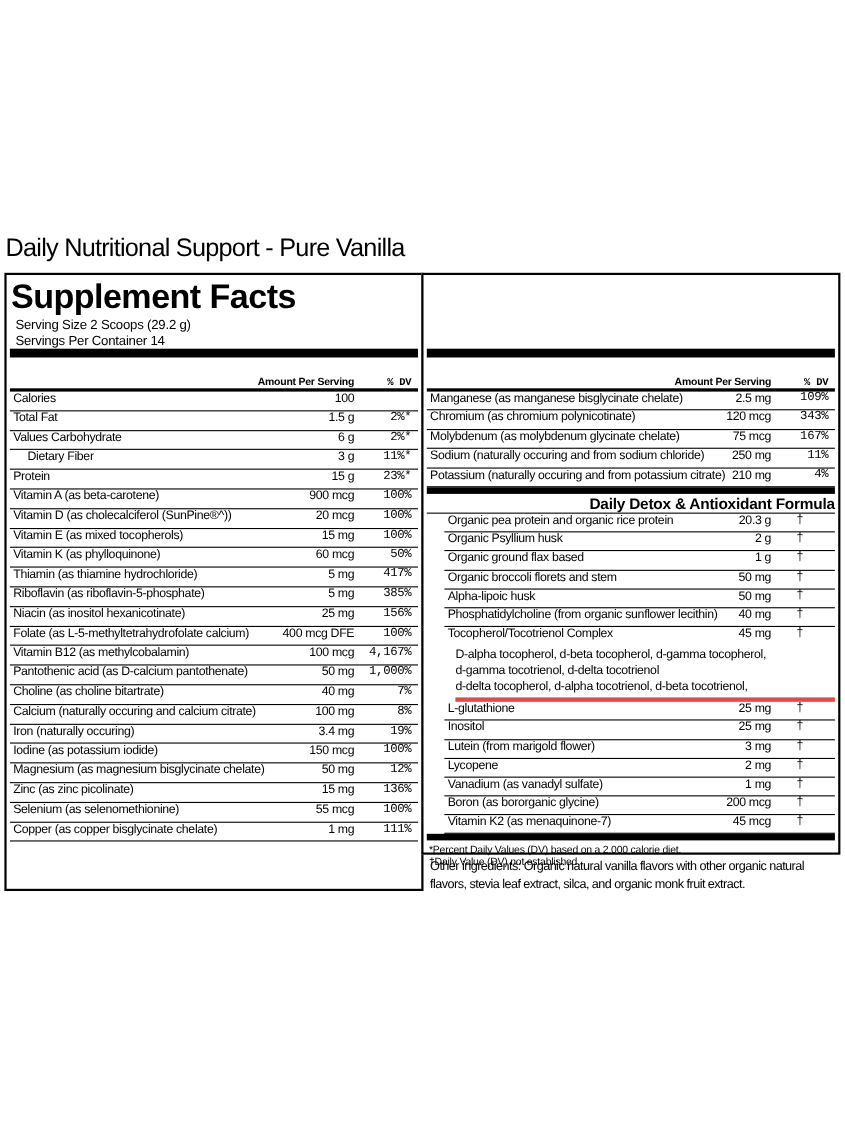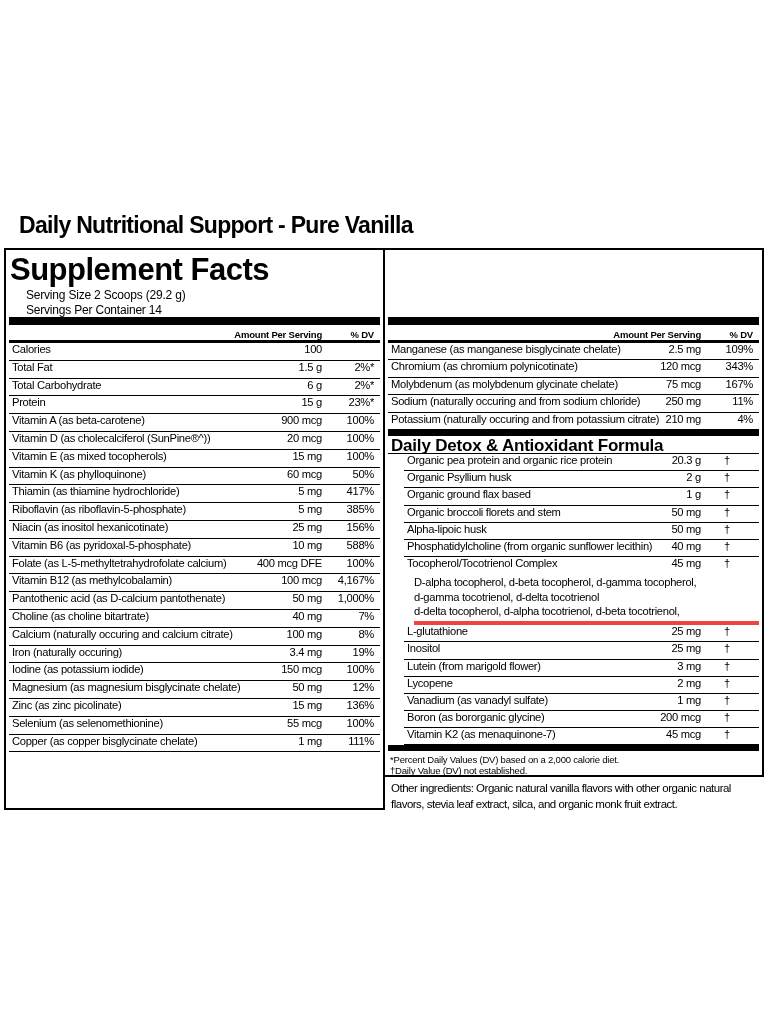--- a/index.html
+++ b/index.html
@@ -1,60 +1,60 @@
 <!DOCTYPE html>
 <html><head>
 <meta charset="utf-8">
 <style>
   html,body{margin:0;padding:0;}
   body{
     width:768px;height:1024px;background:#ffffff;color:#000;
     font-family:"Liberation Sans", sans-serif;position:relative;overflow:hidden;
   }
   .page-title{
-    position:absolute;left:19px;top:212px;
-    font-size:23px;font-weight:700;letter-spacing:-0.7px;white-space:nowrap;
+    position:absolute;left:5px;top:212px;
+    font-size:23px;font-weight:400;letter-spacing:-0.7px;white-space:nowrap;
   }
   .panel{
     position:absolute;border:2px solid #000;box-sizing:border-box;background:#fff;
   }
   .panel.left{left:4px;top:248px;width:381px;height:562px;}
   .panel.right{left:383px;top:248px;width:381px;height:529px;}
   .sf-heading{
     font-size:31px;font-weight:700;letter-spacing:-0.5px;
     line-height:36px;margin:2px 4px 0;white-space:nowrap;
   }
-  .serving{font-size:12px;line-height:14.5px;margin:0 20px;letter-spacing:-0.2px;white-space:nowrap;}
+  .serving{font-size:12px;line-height:14.5px;margin:0 8px;letter-spacing:-0.2px;white-space:nowrap;}
   .headspace{height:67px;}
   .thickbar{background:#000;margin:0 3px;}
   .thickbar.big{height:8px;}
   .thickbar.mid{height:6px;}
   .medbar{height:3px;background:#000;margin:0 3px;}
   .colhead{
-    display:flex;align-items:flex-end;height:15px;margin:0 3px;
+    display:flex;align-items:flex-end;height:28px;margin:0 3px;
     font-weight:700;font-size:9.5px;letter-spacing:-0.2px;
   }
   .row{
     display:flex;align-items:flex-start;height:17.8px;margin:0 3px;
     border-bottom:1px solid #000;box-sizing:border-box;
     font-size:11.2px;letter-spacing:-0.3px;white-space:nowrap;
   }
   #right-rows .row{height:17.4px;}
   #detox-rows .row{height:17.2px;margin-left:19px;}
   .row.no-sep{border-bottom:none;}
   .cell{white-space:nowrap;}
   .cell.name{flex:1 1 0;min-width:0;padding-left:3px;overflow:visible;}
   .row.indent .cell.name{padding-left:16px;}
   .cell.amount{flex:0 0 130px;text-align:right;}
-  .cell.dv{flex:0 0 52px;padding-right:6px;text-align:right;}
+  .cell.dv{flex:0 0 52px;padding-right:6px;text-align:right;font-family:Liberation Mono, monospace;}
   .cell.dv.dagger{text-align:center;}
   .detox-heading{
-    font-size:17px;font-weight:700;letter-spacing:-0.2px;
+    font-size:14px;font-weight:700;letter-spacing:-0.2px;
     height:18px;line-height:19px;margin:0 3px;padding-left:3px;
-    border-bottom:1px solid #000;box-sizing:border-box;white-space:nowrap;
+    border-bottom:1px solid #000;box-sizing:border-box;white-space:nowrap;text-align:right;
   }
   .sublines{
     margin:0 3px 0 29px;padding:1px 0 3px;border-bottom:4px solid #ef4444;
   }
   .sublines div{font-size:11.2px;letter-spacing:-0.3px;line-height:14.3px;white-space:nowrap;}
   .footnotes{margin:3px 5px;font-size:9.5px;letter-spacing:-0.2px;line-height:11px;}
   .other-ingredients{
     position:absolute;left:391px;top:781px;width:374px;
     font-size:11.5px;letter-spacing:-0.5px;line-height:15.5px;
   }
@@ -80,23 +80,28 @@
         <div class="cell name">Calories</div>
         <div class="cell amount">100</div>
         <div class="cell dv"></div>
       </div>
       <div class="row">
         <div class="cell name">Total Fat</div>
         <div class="cell amount">1.5 g</div>
         <div class="cell dv">2%*</div>
       </div>
       <div class="row">
-        <div class="cell name">Total Carbohydrate</div>
+        <div class="cell name">Values Carbohydrate</div>
         <div class="cell amount">6 g</div>
         <div class="cell dv">2%*</div>
+      </div>
+      <div class="row indent">
+        <div class="cell name">Dietary Fiber</div>
+        <div class="cell amount">3 g</div>
+        <div class="cell dv">11%*</div>
       </div>
       <div class="row">
         <div class="cell name">Protein</div>
         <div class="cell amount">15 g</div>
         <div class="cell dv">23%*</div>
       </div>
       <div class="row">
         <div class="cell name">Vitamin A (as beta-carotene)</div>
         <div class="cell amount">900 mcg</div>
         <div class="cell dv">100%</div>
@@ -123,25 +128,20 @@
       </div>
       <div class="row">
         <div class="cell name">Riboflavin (as riboflavin-5-phosphate)</div>
         <div class="cell amount">5 mg</div>
         <div class="cell dv">385%</div>
       </div>
       <div class="row">
         <div class="cell name">Niacin (as inositol hexanicotinate)</div>
         <div class="cell amount">25 mg</div>
         <div class="cell dv">156%</div>
-      </div>
-      <div class="row">
-        <div class="cell name">Vitamin B6 (as pyridoxal-5-phosphate)</div>
-        <div class="cell amount">10 mg</div>
-        <div class="cell dv">588%</div>
       </div>
       <div class="row">
         <div class="cell name">Folate (as L-5-methyltetrahydrofolate calcium)</div>
         <div class="cell amount">400 mcg DFE</div>
         <div class="cell dv">100%</div>
       </div>
       <div class="row">
         <div class="cell name">Vitamin B12 (as methylcobalamin)</div>
         <div class="cell amount">100 mcg</div>
         <div class="cell dv">4,167%</div>

